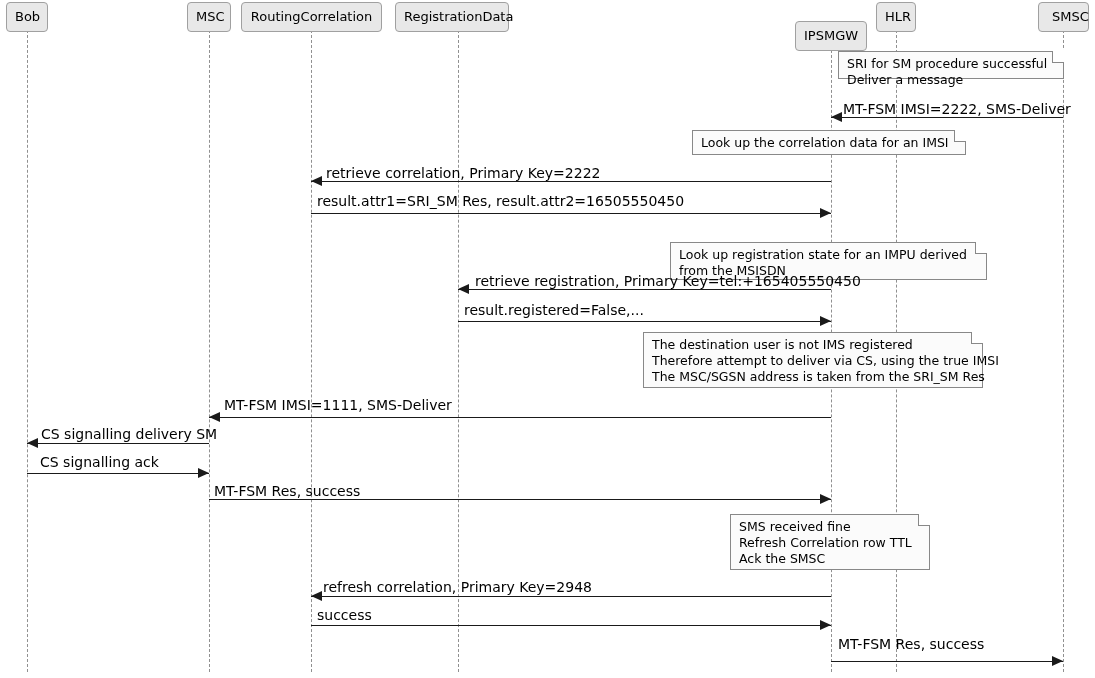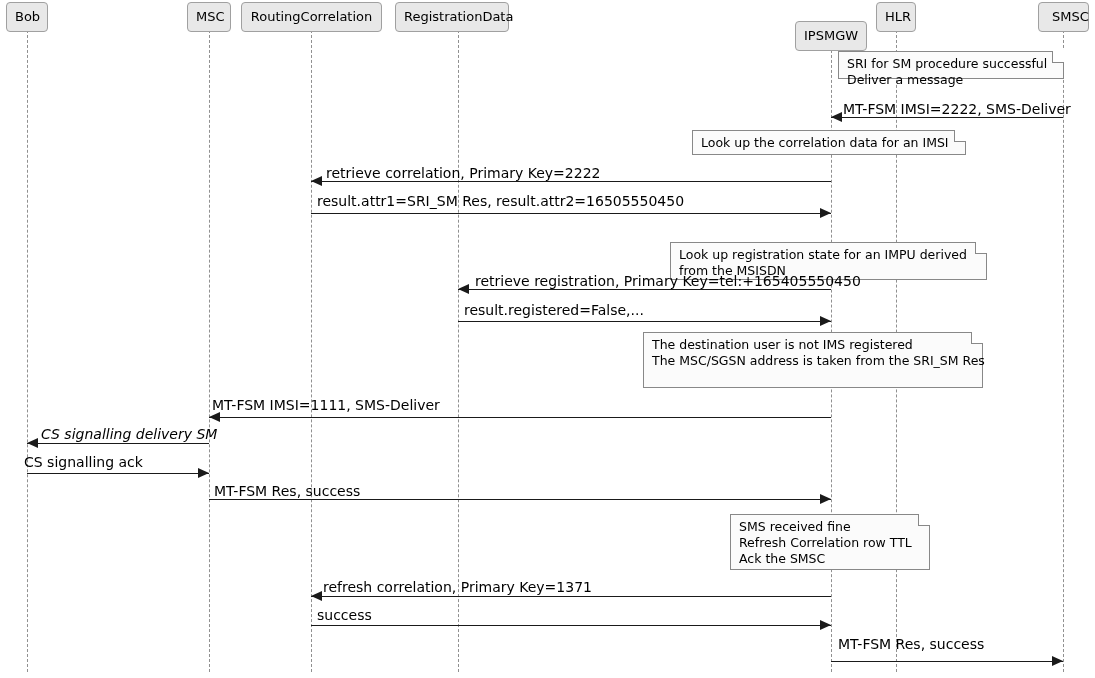--- a/index.html
+++ b/index.html
@@ -114,54 +114,54 @@
       <div class="lifeline" style="left: 311px; top: 30px; height: 642px;"></div>
       <div class="lifeline" style="left: 458px; top: 30px; height: 642px;"></div>
       <div class="lifeline" style="left: 831px; top: 30px; height: 642px;"></div>
       <div class="lifeline" style="left: 896px; top: 30px; height: 642px;"></div>
       <div class="lifeline" style="left: 1063px; top: 30px; height: 642px;"></div>
     </div>
   <div id="notes-layer">
       <div class="note" style="left: 838px; top: 51px; width: 226px; height: 28px;"><span class="note-line">SRI for SM procedure successful</span><span class="note-line">Deliver a message</span><span class="dogear"></span></div>
       <div class="note" style="left: 692px; top: 130px; width: 274px; height: 25px;"><span class="note-line">Look up the correlation data for an IMSI</span><span class="dogear"></span></div>
       <div class="note" style="left: 670px; top: 226px; width: 317px; height: 38px; margin-top: 16px;"><span class="note-line">Look up registration state for an IMPU derived</span><span class="note-line">from the MSISDN</span><span class="dogear"></span></div>
-      <div class="note" style="left: 643px; top: 332px; width: 340px; height: 56px;"><span class="note-line">The destination user is not IMS registered</span><span class="note-line">The MSC/SGSN address is taken from the SRI_SM Res</span><span class="dogear"></span></div>
+      <div class="note" style="left: 643px; top: 332px; width: 340px; height: 56px;"><span class="note-line">The destination user is not IMS registered</span><span class="note-line">Therefore attempt to deliver via CS, using the true IMSI</span><span class="note-line">The MSC/SGSN address is taken from the SRI_SM Res</span><span class="dogear"></span></div>
       <div class="note" style="left: 730px; top: 514px; width: 200px; height: 56px;"><span class="note-line">SMS received fine</span><span class="note-line">Refresh Correlation row TTL</span><span class="note-line">Ack the SMSC</span><span class="dogear"></span></div>
     </div>
   <div id="messages-layer">
       <div class="msg" style="left: 831px; top: 117px; width: 232px;"></div>
       <div class="arrowhead left" style="top: 112px; left: 831px;"></div>
       <div class="msg-label" style="left: 843px; top: 102px;">MT-FSM IMSI=2222, SMS-Deliver</div>
       <div class="msg" style="left: 311px; top: 181px; width: 520px;"></div>
       <div class="arrowhead left" style="top: 176px; left: 311px;"></div>
       <div class="msg-label" style="left: 326px; top: 166px;">retrieve correlation, Primary Key=2222</div>
       <div class="msg" style="left: 311px; top: 213px; width: 520px;"></div>
       <div class="arrowhead right" style="top: 208px; left: 820px;"></div>
       <div class="msg-label" style="left: 317px; top: 194px;">result.attr1=SRI_SM Res, result.attr2=16505550450</div>
       <div class="msg" style="left: 458px; top: 289px; width: 373px;"></div>
       <div class="arrowhead left" style="top: 284px; left: 458px;"></div>
       <div class="msg-label" style="left: 475px; top: 274px;">retrieve registration, Primary Key=tel:+165405550450</div>
       <div class="msg" style="left: 458px; top: 321px; width: 373px;"></div>
       <div class="arrowhead right" style="top: 316px; left: 820px;"></div>
       <div class="msg-label" style="left: 464px; top: 303px;">result.registered=False,...</div>
       <div class="msg" style="left: 209px; top: 417px; width: 622px;"></div>
       <div class="arrowhead left" style="top: 412px; left: 209px;"></div>
-      <div class="msg-label" style="left: 212px; top: 398px;">MT-FSM IMSI=1111, SMS-Deliver</div>
+      <div class="msg-label" style="left: 224px; top: 398px;">MT-FSM IMSI=1111, SMS-Deliver</div>
       <div class="msg" style="left: 27px; top: 443px; width: 182px;"></div>
       <div class="arrowhead left" style="top: 438px; left: 27px;"></div>
-      <div class="msg-label" style="left: 41px; top: 427px; font-style: italic;">CS signalling delivery SM</div>
+      <div class="msg-label" style="left: 41px; top: 427px;">CS signalling delivery SM</div>
       <div class="msg" style="left: 27px; top: 473px; width: 182px;"></div>
       <div class="arrowhead right" style="top: 468px; left: 198px;"></div>
-      <div class="msg-label" style="left: 24px; top: 455px;">CS signalling ack</div>
+      <div class="msg-label" style="left: 40px; top: 455px;">CS signalling ack</div>
       <div class="msg" style="left: 209px; top: 499px; width: 622px;"></div>
       <div class="arrowhead right" style="top: 494px; left: 820px;"></div>
       <div class="msg-label" style="left: 214px; top: 484px;">MT-FSM Res, success</div>
       <div class="msg" style="left: 311px; top: 596px; width: 520px;"></div>
       <div class="arrowhead left" style="top: 591px; left: 311px;"></div>
-      <div class="msg-label" style="left: 323px; top: 580px;">refresh correlation, Primary Key=1371</div>
+      <div class="msg-label" style="left: 323px; top: 580px;">refresh correlation, Primary Key=2948</div>
       <div class="msg" style="left: 311px; top: 625px; width: 520px;"></div>
       <div class="arrowhead right" style="top: 620px; left: 820px;"></div>
       <div class="msg-label" style="left: 317px; top: 608px;">success</div>
       <div class="msg" style="left: 831px; top: 661px; width: 232px;"></div>
       <div class="arrowhead right" style="top: 656px; left: 1052px;"></div>
       <div class="msg-label" style="left: 838px; top: 637px;">MT-FSM Res, success</div>
     </div>
   <div id="participants-layer">
       <div class="participant" style="left: 6px; top: 2px; width: 42px;">Bob</div>
       <div class="participant" style="left: 187px; top: 2px; width: 44px;">MSC</div>

